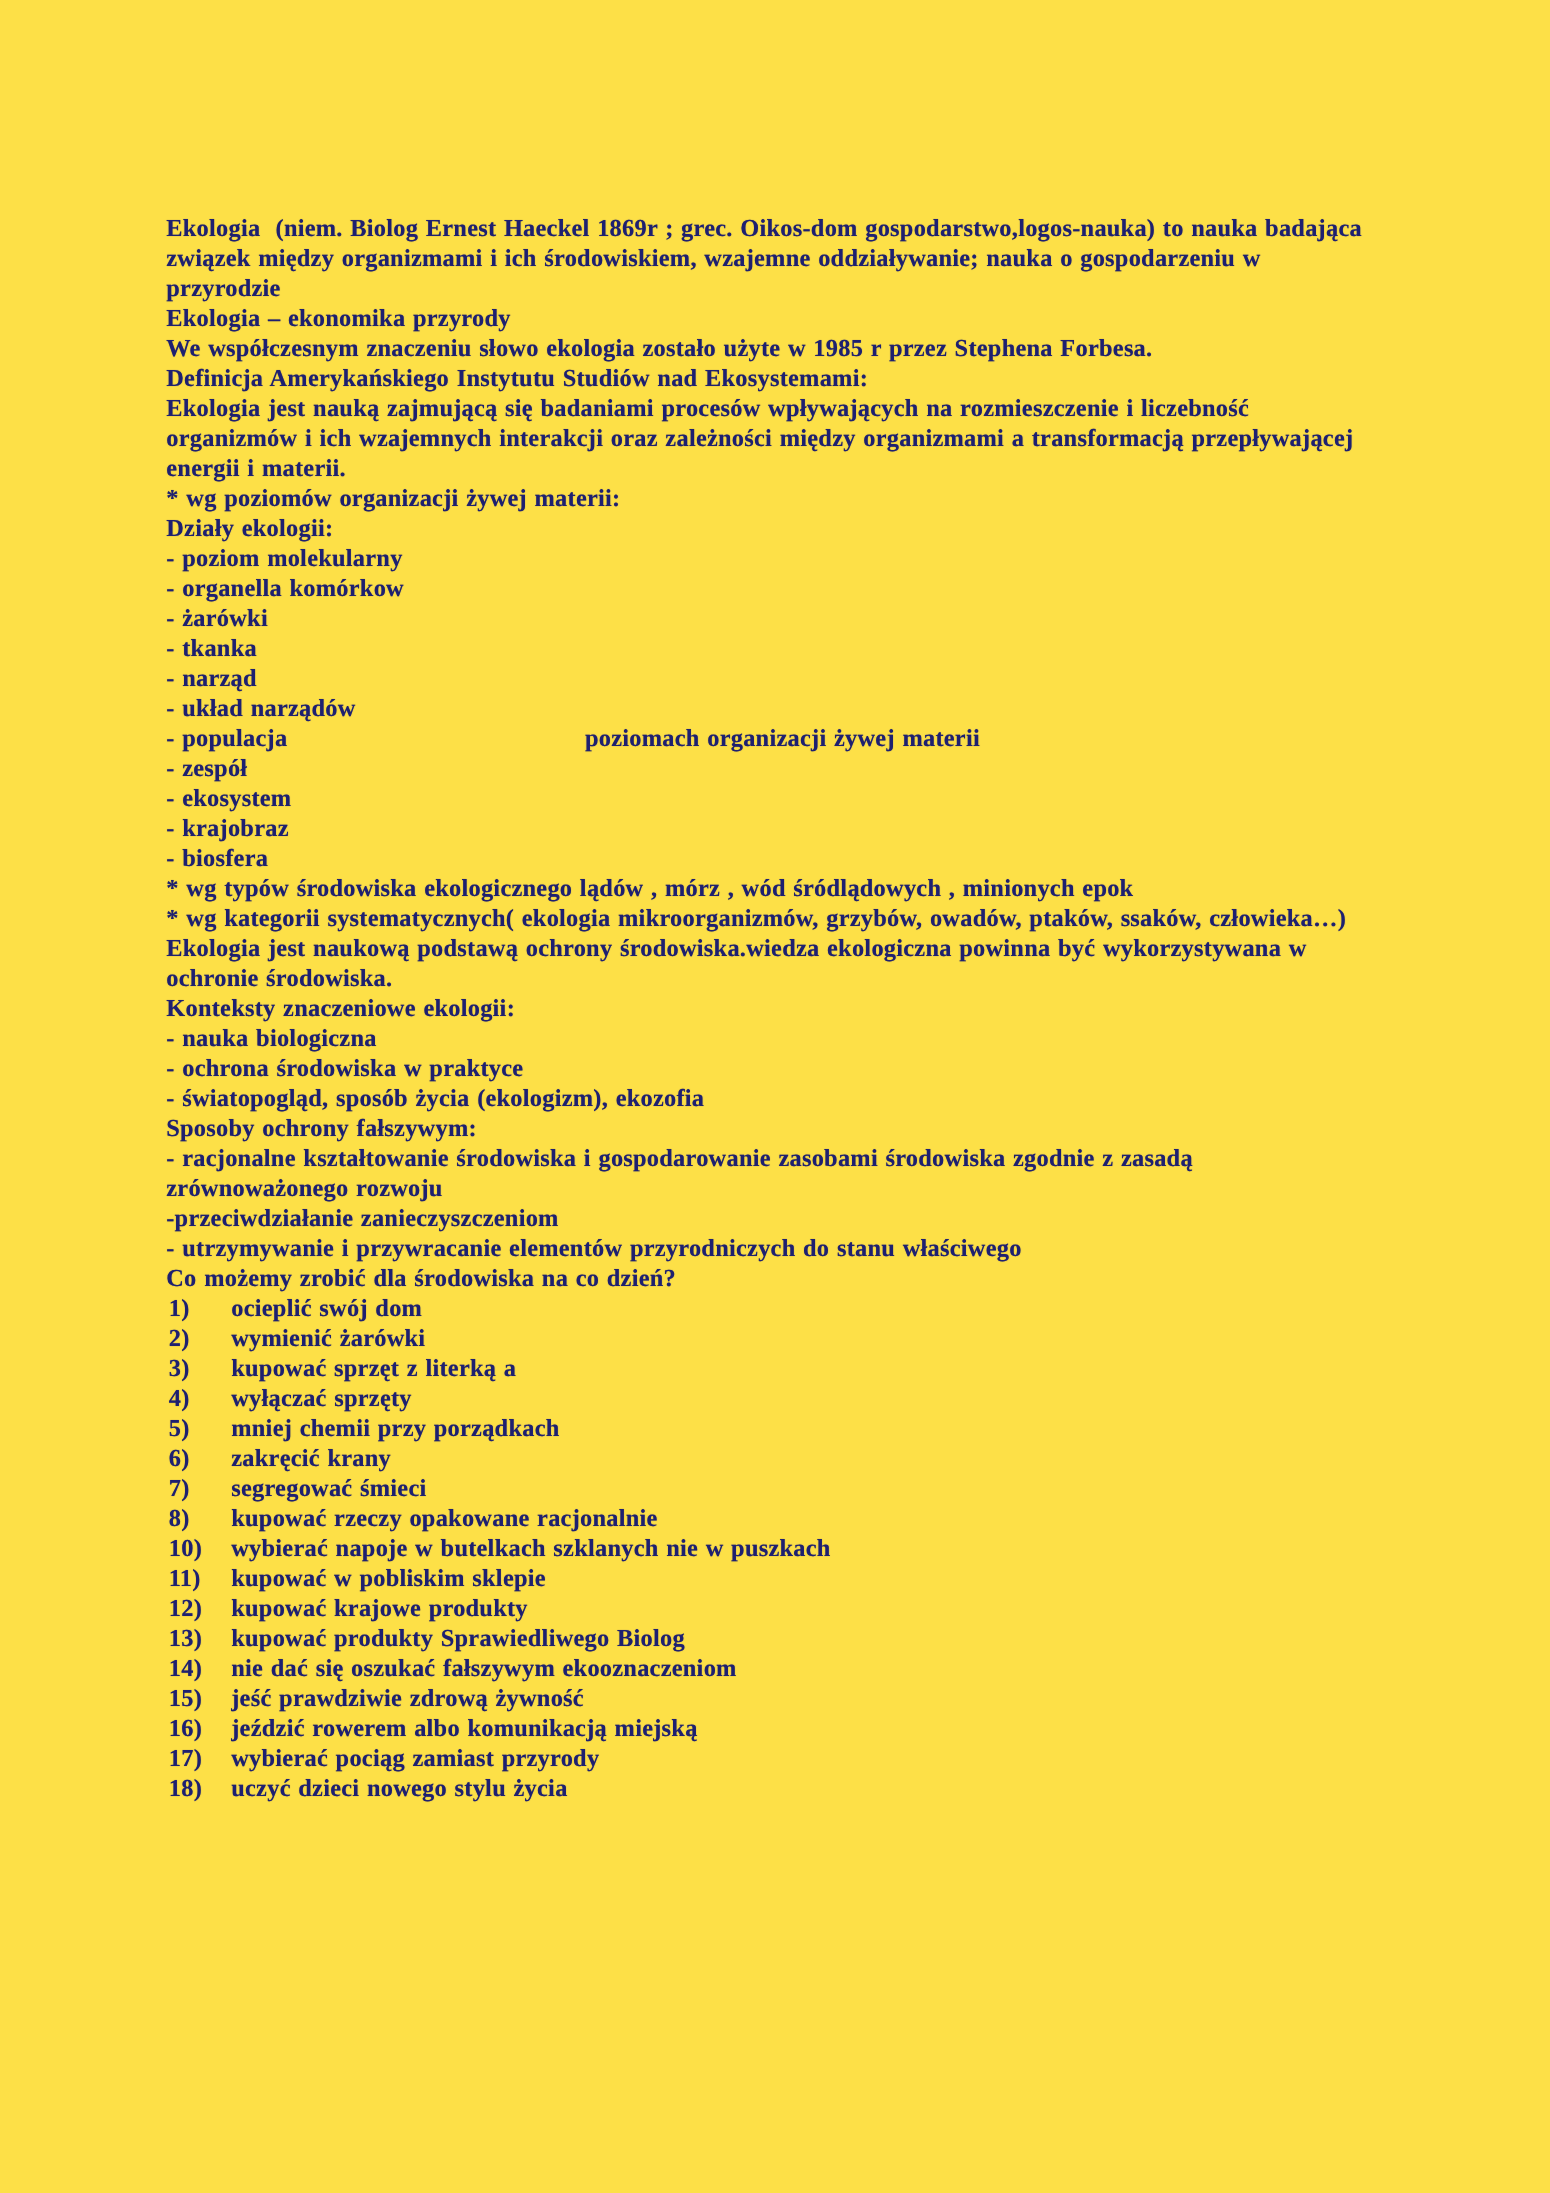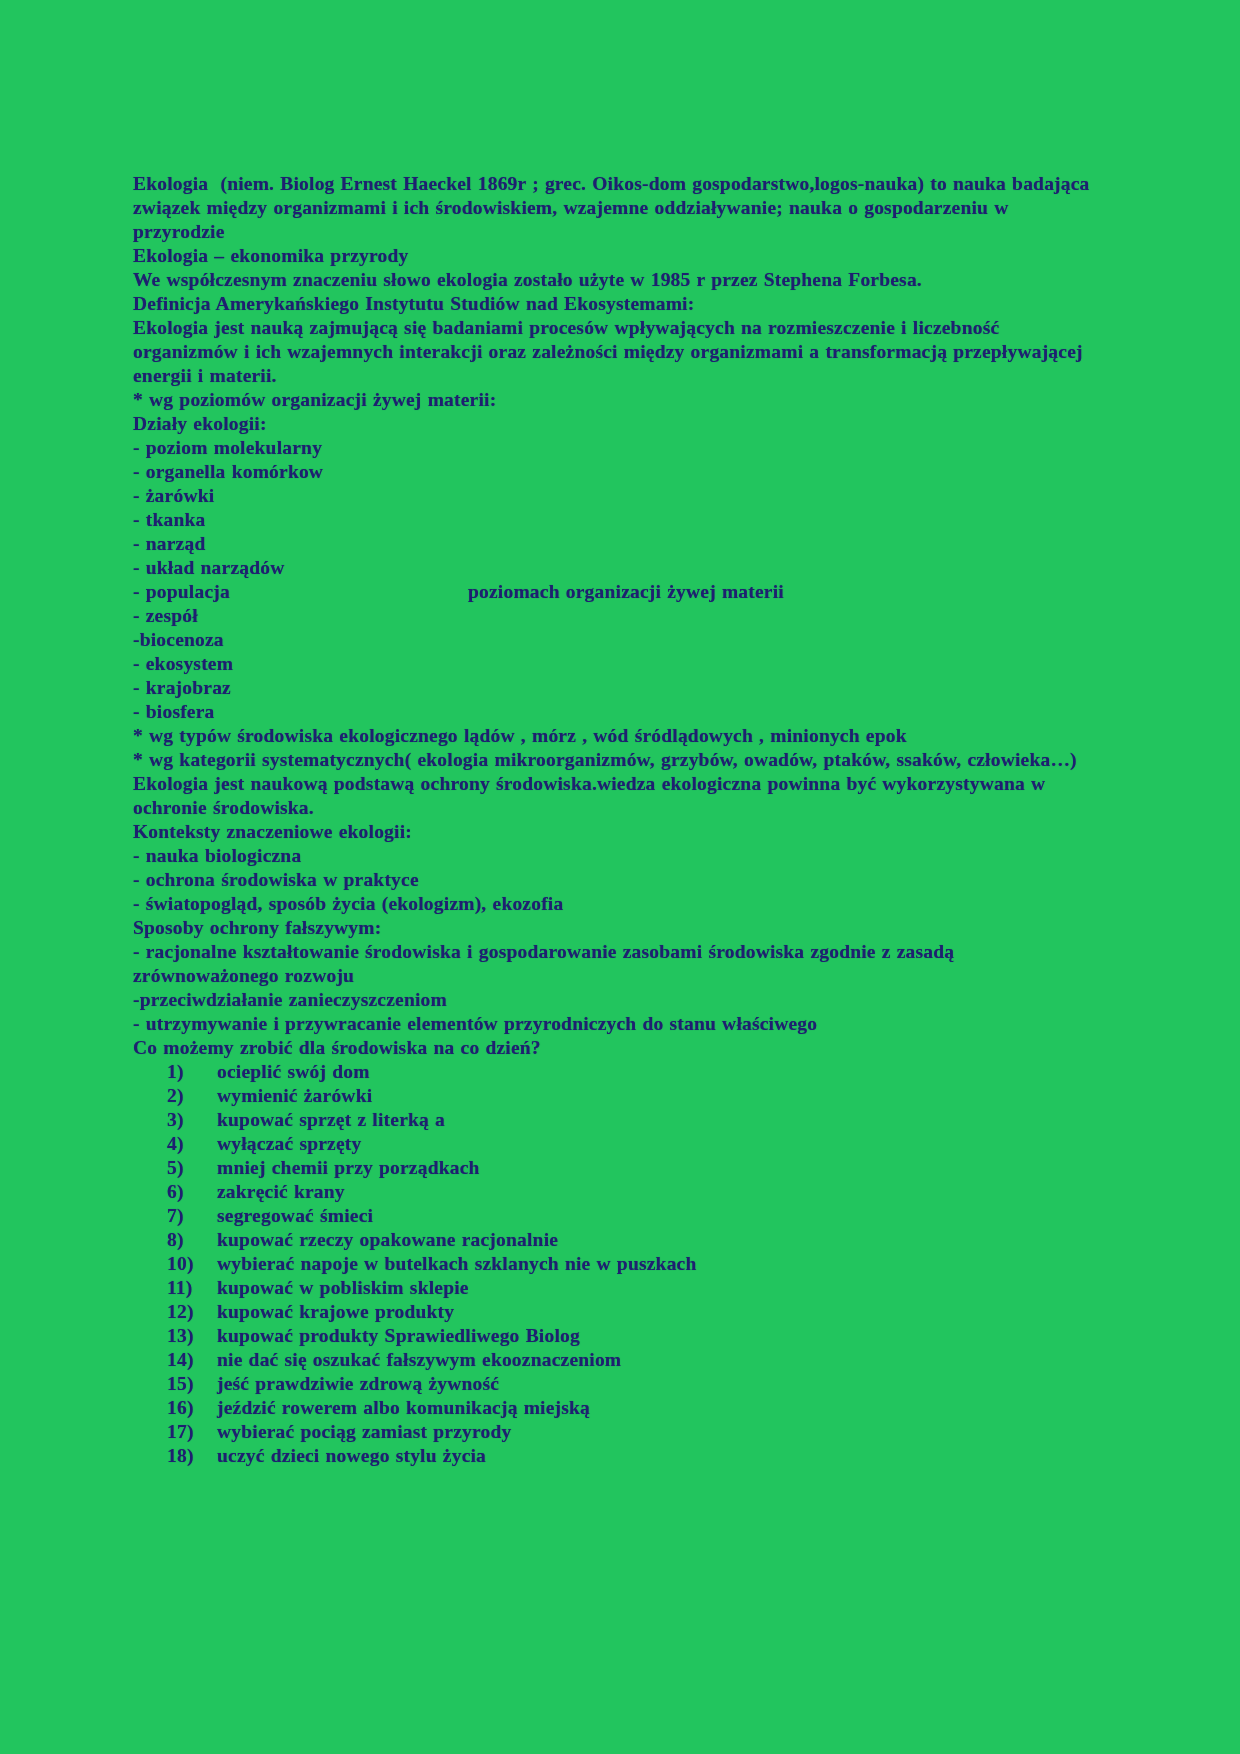--- a/index.html
+++ b/index.html
@@ -1,38 +1,38 @@
 <!DOCTYPE html>
 <html><head>
 <meta charset="utf-8">
 <style>
   * { margin:0; padding:0; box-sizing:border-box; }
   html,body { background:#e8e8e8; }
   .page {
     position:relative;
     width:1240px; height:1754px;
-    background:#22c55e;
+    background:#fde047;
     overflow:hidden;
     font-family:"Liberation Serif","DejaVu Serif",serif;
     color:#1e2070;
   }
   .content {
     position:absolute;
     left:133px; top:172px; right:40px;
     font-size:19.5px;
     font-weight:600;
     line-height:24px;
     letter-spacing:0.2px;
     word-spacing:1px;
     text-shadow:0 0 0.8px rgba(30,32,112,0.55);
   }
   .ln { white-space:pre; min-height:24px; }
   .tc-row { white-space:pre; min-height:24px; }
   .tc-left { display:inline-block; width:335px; }
-  .li-row { white-space:pre; min-height:24px; padding-left:2px;margin-left:32px; }
+  .li-row { white-space:pre; min-height:24px; padding-left:2px; }
   .li-num { display:inline-block; width:50px; }
 </style>
 </head>
 <body>
 
 <div class="page">
   <div class="content">
 
     <div>
       <div class="ln">Ekologia  (niem. Biolog Ernest Haeckel 1869r ; grec. Oikos-dom gospodarstwo,logos-nauka) to nauka badająca</div>
@@ -53,21 +53,20 @@
       <div class="ln">- narząd</div>
       <div class="ln">- układ narządów</div>
     </div>
 
     <div>
       <div class="tc-row"><span class="tc-left">- populacja</span><span class="tc-right">poziomach organizacji żywej materii</span></div>
     </div>
 
     <div>
       <div class="ln">- zespół</div>
-      <div class="ln">-biocenoza</div>
       <div class="ln">- ekosystem</div>
       <div class="ln">- krajobraz</div>
       <div class="ln">- biosfera</div>
       <div class="ln">* wg typów środowiska ekologicznego lądów , mórz , wód śródlądowych , minionych epok</div>
       <div class="ln">* wg kategorii systematycznych( ekologia mikroorganizmów, grzybów, owadów, ptaków, ssaków, człowieka…)</div>
       <div class="ln">Ekologia jest naukową podstawą ochrony środowiska.wiedza ekologiczna powinna być wykorzystywana w</div>
       <div class="ln">ochronie środowiska.</div>
       <div class="ln">Konteksty znaczeniowe ekologii:</div>
       <div class="ln">- nauka biologiczna</div>
       <div class="ln">- ochrona środowiska w praktyce</div>

